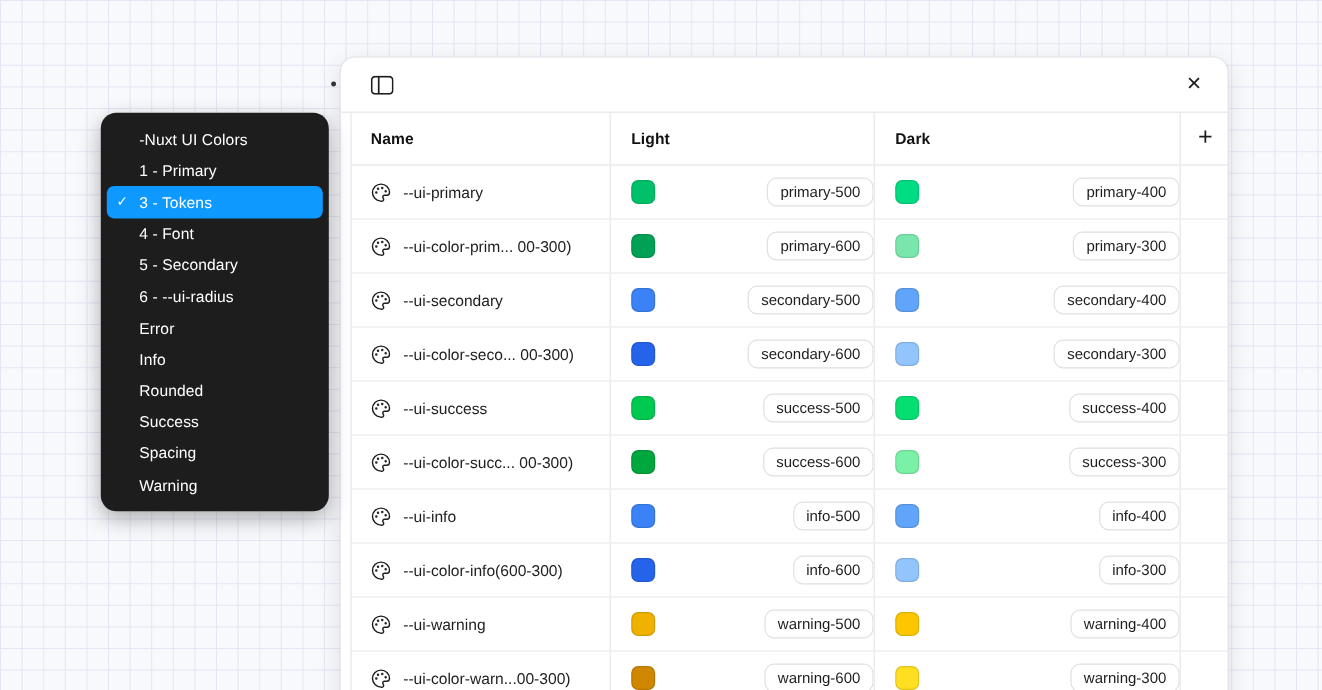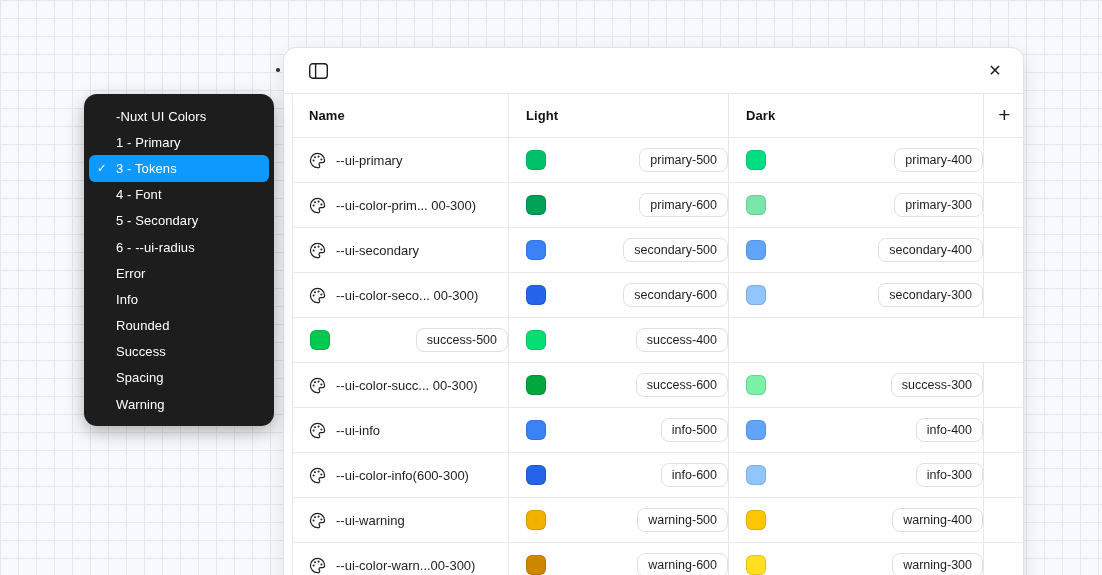--- a/index.html
+++ b/index.html
@@ -200,20 +200,32 @@
       <span class="swatch" style="background: rgb(37, 99, 235);"></span>
       <span class="pill">secondary-600</span>
     </div>
     <div class="cell value-cell">
       <span class="swatch" style="background: rgb(147, 197, 253);"></span>
       <span class="pill">secondary-300</span>
     </div>
     <div class="cell plus-cell"></div>
   </div>
         <div class="trow">
+    <div class="cell name-cell">
+      <span class="palette-icon">
+        <svg width="17" height="17" viewBox="0 0 24 24" fill="none" stroke="#1e1e1e" stroke-width="1.7" stroke-linecap="round" stroke-linejoin="round">
+          <path d="M12 22a10 10 0 1 1 10-10c0 1.9-1.3 3.1-3.1 3.1h-2.7a2.1 2.1 0 0 0-2.1 2.1c0 .5.2 1 .5 1.4.3.4.5.9.5 1.3A2.1 2.1 0 0 1 12 22Z"></path>
+          <circle cx="13.5" cy="6.5" r="0.6" fill="#1e1e1e"></circle>
+          <circle cx="17.5" cy="10.5" r="0.6" fill="#1e1e1e"></circle>
+          <circle cx="8.5" cy="7.5" r="0.6" fill="#1e1e1e"></circle>
+          <circle cx="6.5" cy="12" r="0.6" fill="#1e1e1e"></circle>
+        </svg>
+      </span>
+      <span class="vname">--ui-success</span>
+    </div>
     <div class="cell value-cell">
       <span class="swatch" style="background: rgb(0, 201, 80);"></span>
       <span class="pill">success-500</span>
     </div>
     <div class="cell value-cell">
       <span class="swatch" style="background: rgb(5, 223, 114);"></span>
       <span class="pill">success-400</span>
     </div>
     <div class="cell plus-cell"></div>
   </div>

